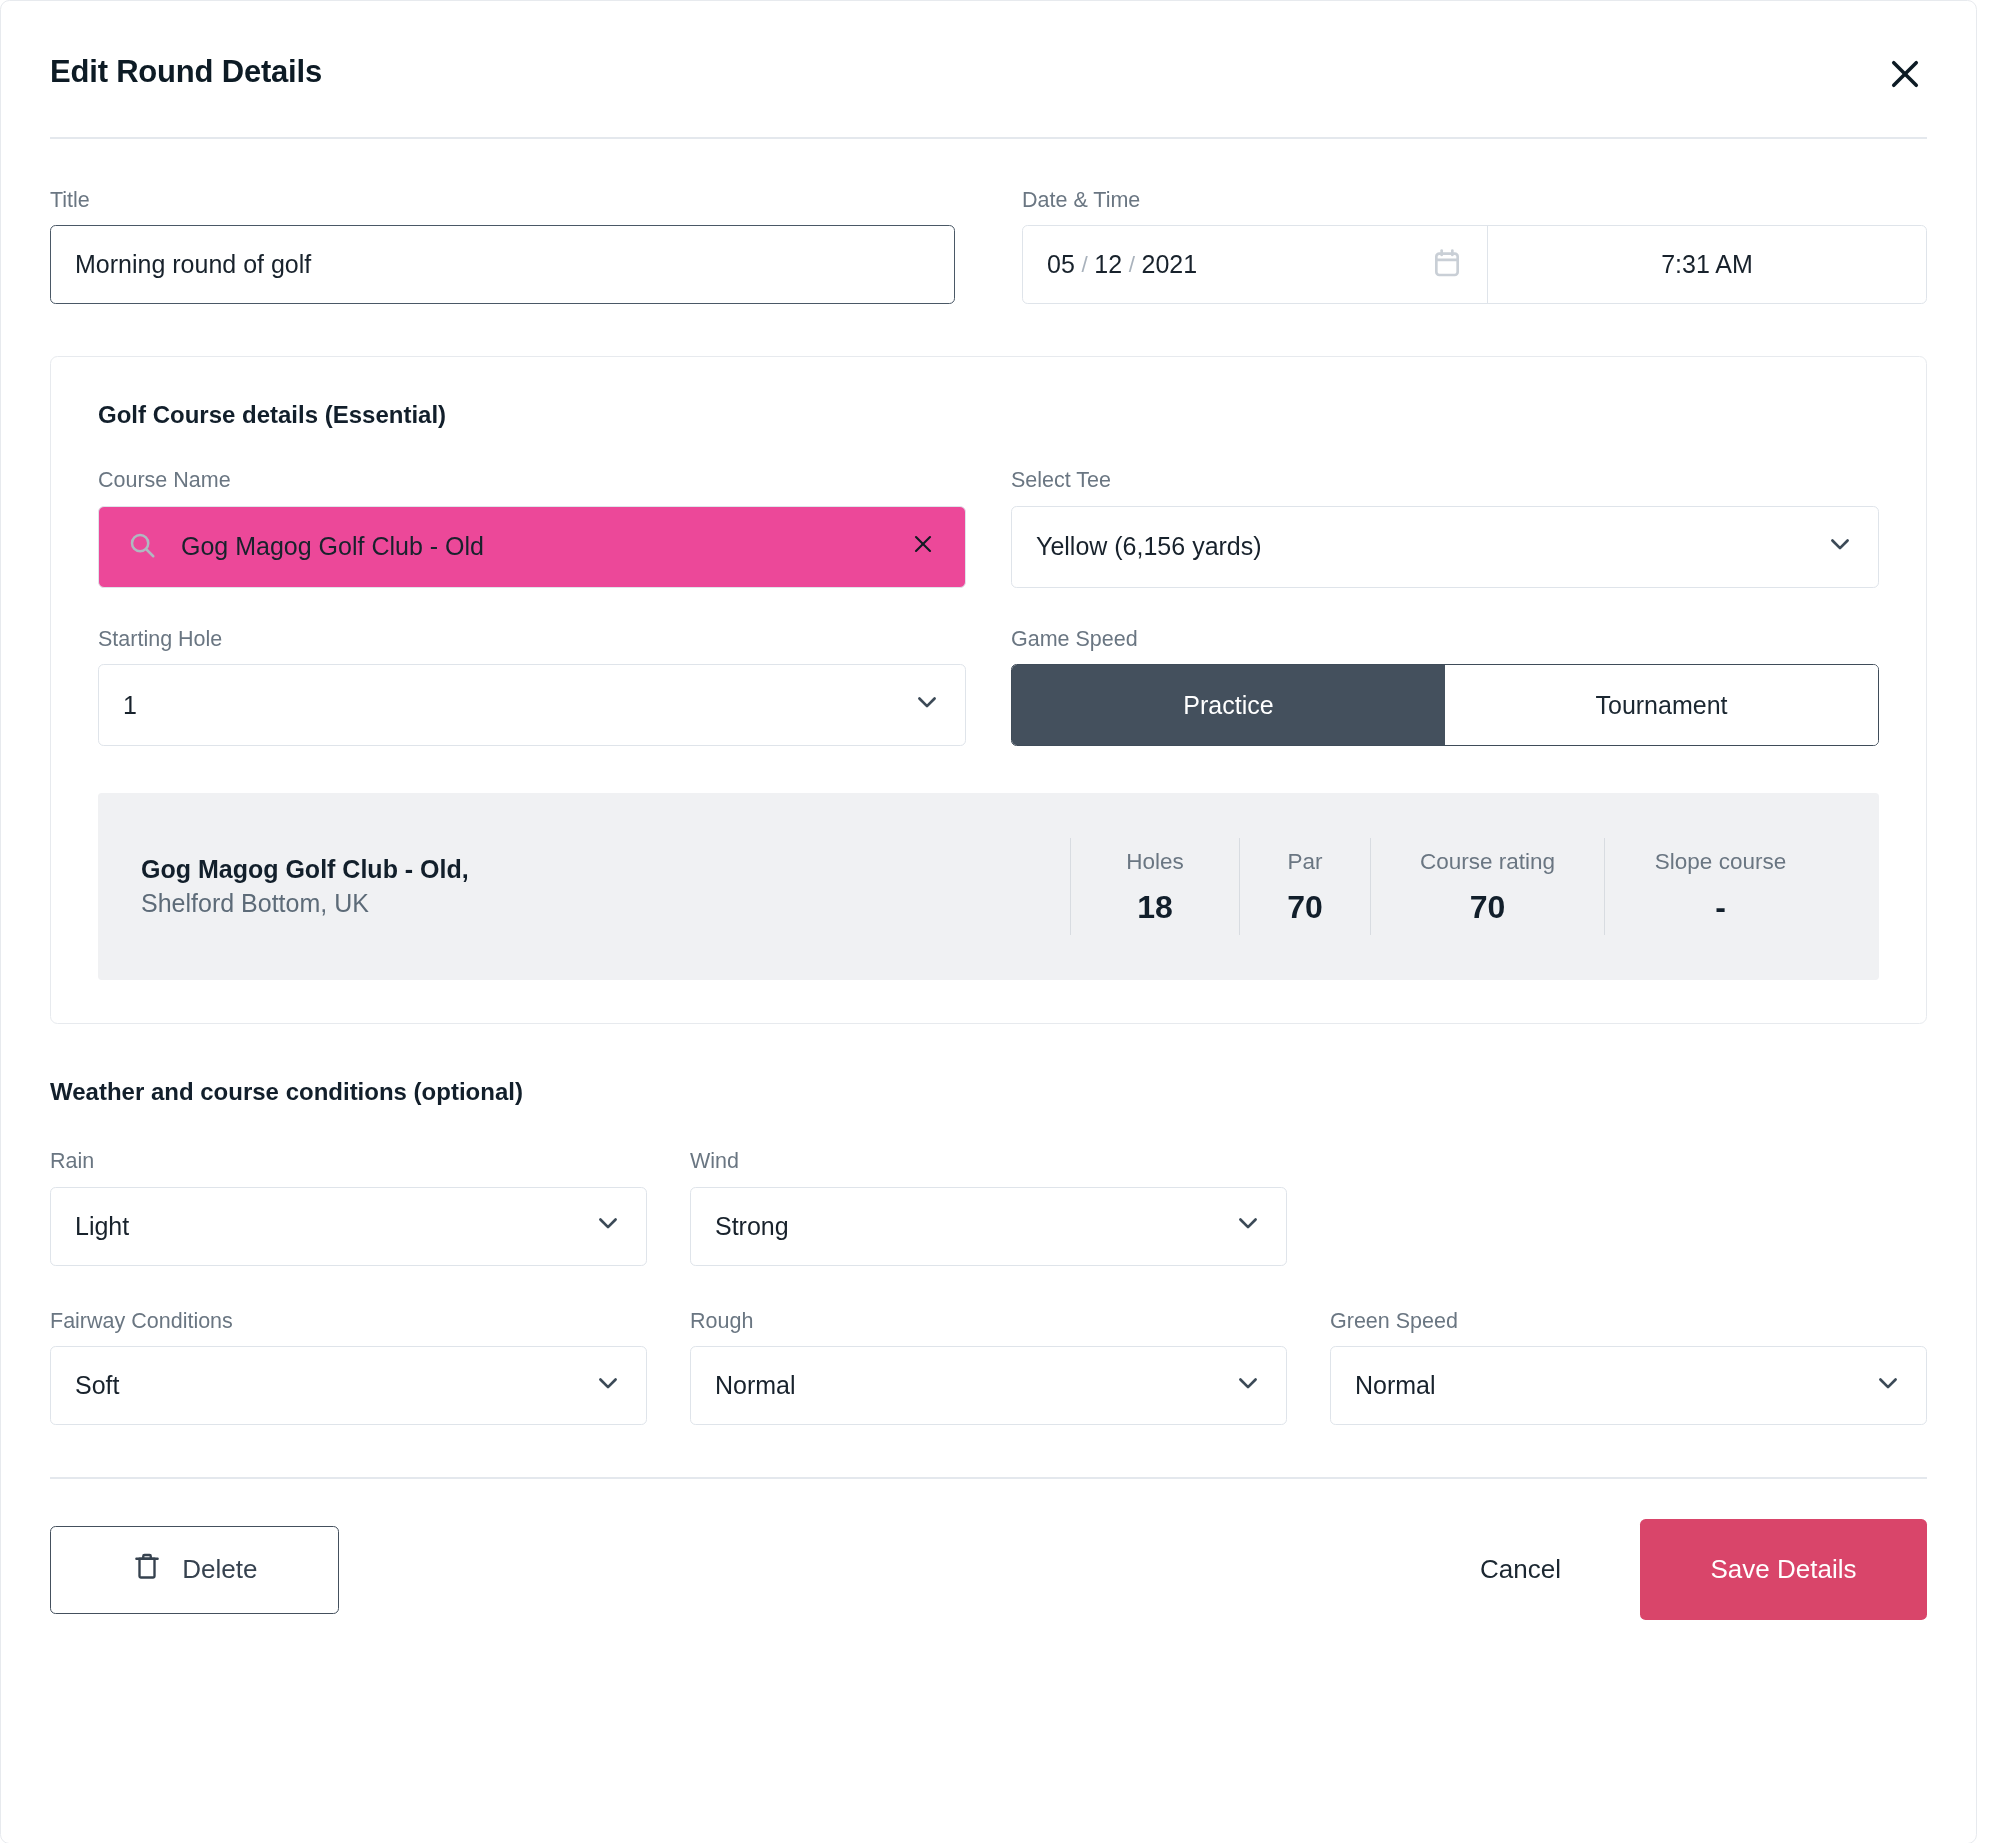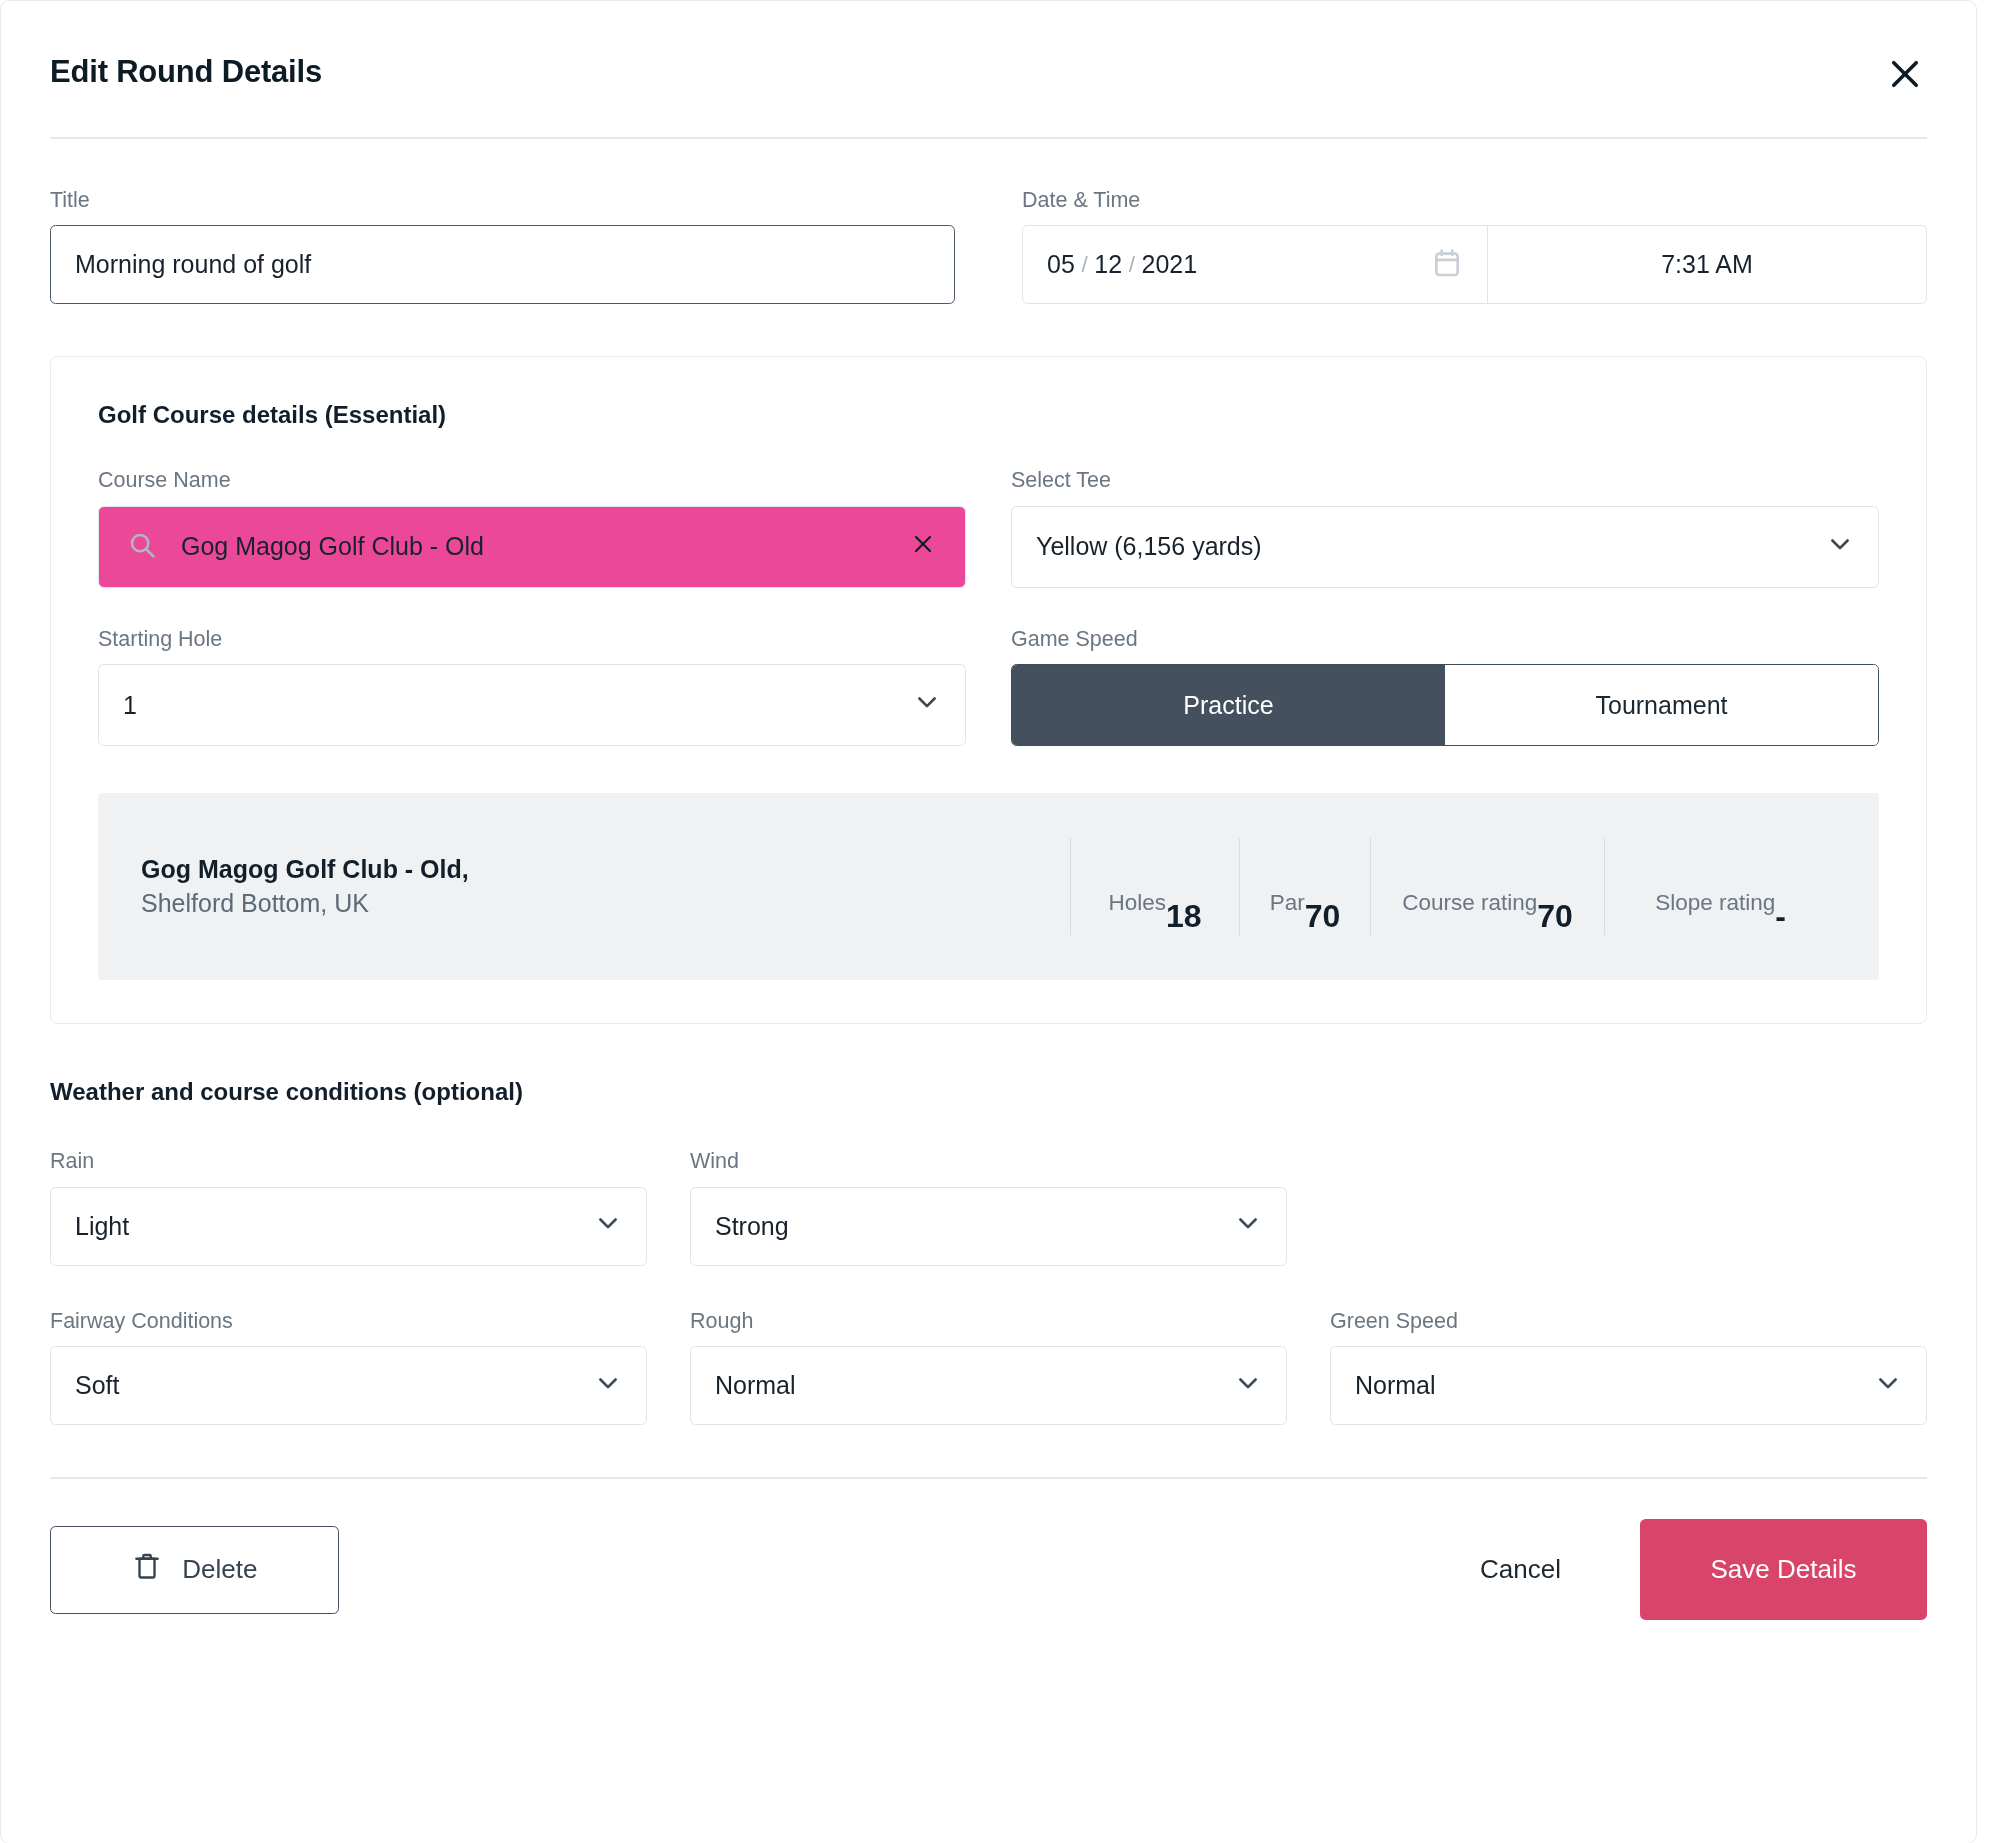--- a/index.html
+++ b/index.html
@@ -195,23 +195,22 @@
   .stats-name .n2 {
     font-size: 25px; color: #5d6b78; line-height: 1.35;
   }
   .stat {
     border-left: 1.9px solid #d8dce1;
     padding: 3.7px 0 3.7px 0;
     text-align: center;
     flex: 0 0 auto;
     height: 97px;
     display: flex;
-    flex-direction: row;
+    flex-direction: column;
     justify-content: center;
-    align-items: flex-end;
   }
   .stat .k { font-size: 22.5px; color: #6a7682; line-height: 1; margin-bottom: 17px; }
   .stat .v { font-size: 32px; font-weight: bold; color: #121f2b; line-height: 1; }
   .stat.w-holes  { width: 169px; }
   .stat.w-par    { width: 131px; }
   .stat.w-yards  { width: 234px; }
   .stat.w-crate  { width: 234px; }
   .stat.w-srate  { width: 232px; }
 
   
@@ -398,21 +397,21 @@
       </div>
       <div class="stat w-par">
         <div class="k">Par</div>
         <div class="v">70</div>
       </div>
       <div class="stat w-crate">
         <div class="k">Course rating</div>
         <div class="v">70</div>
       </div>
       <div class="stat w-srate">
-        <div class="k">Slope rating</div>
+        <div class="k">Slope course</div>
         <div class="v">-</div>
       </div>
     </div>
   </div>
 
   <div class="weather-heading">Weather and course conditions (optional)</div>
 
   <div class="weather-row">
     <div class="w-cell">
       <span class="field-label">Rain</span>

